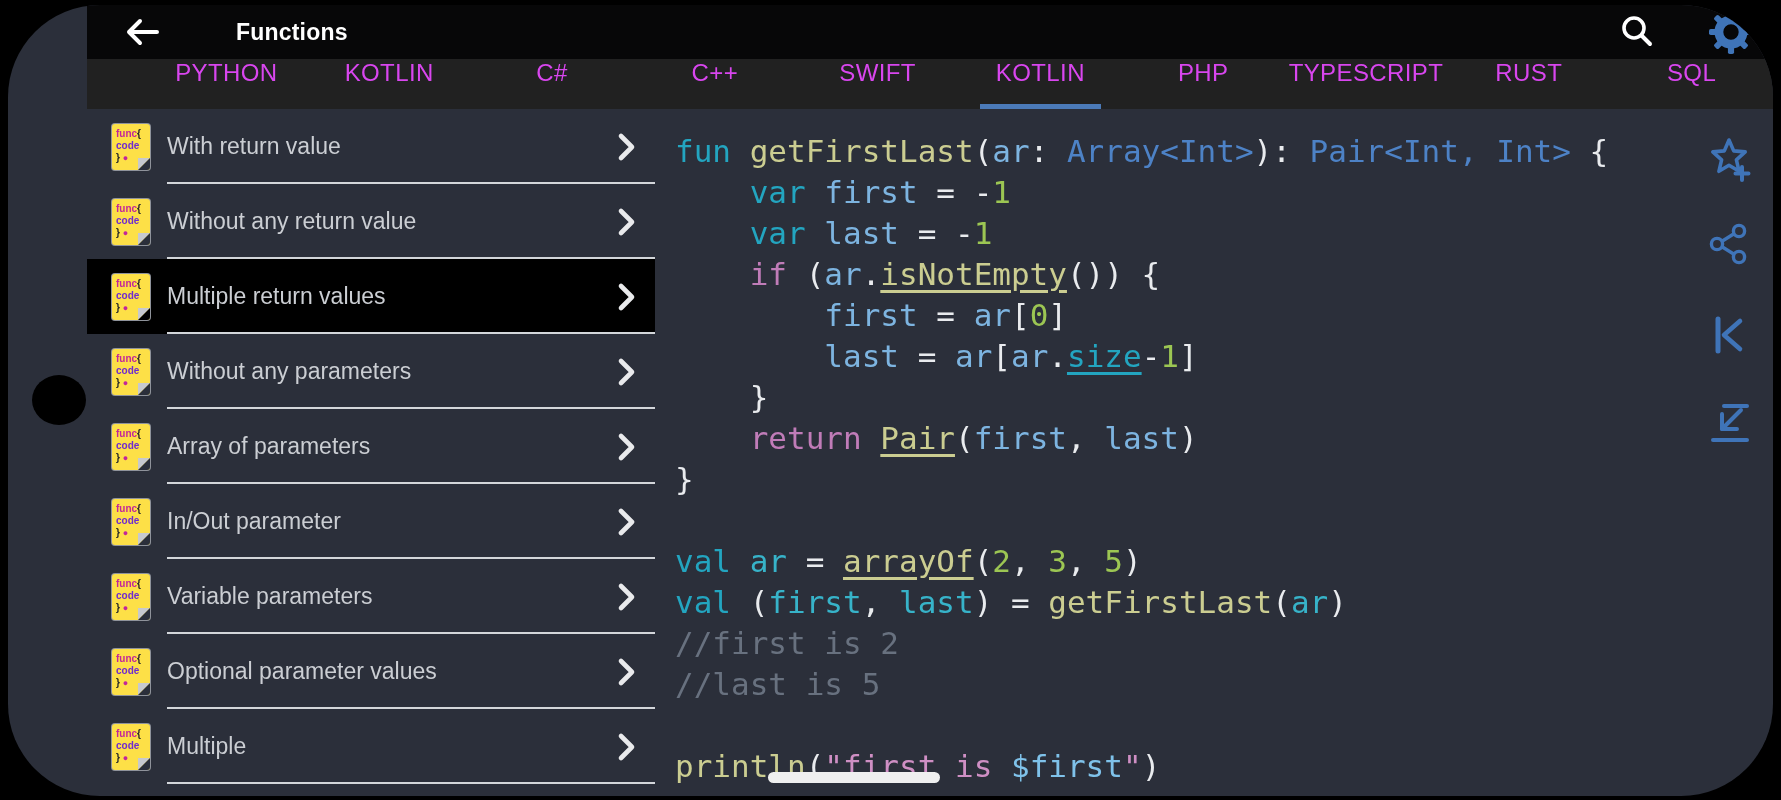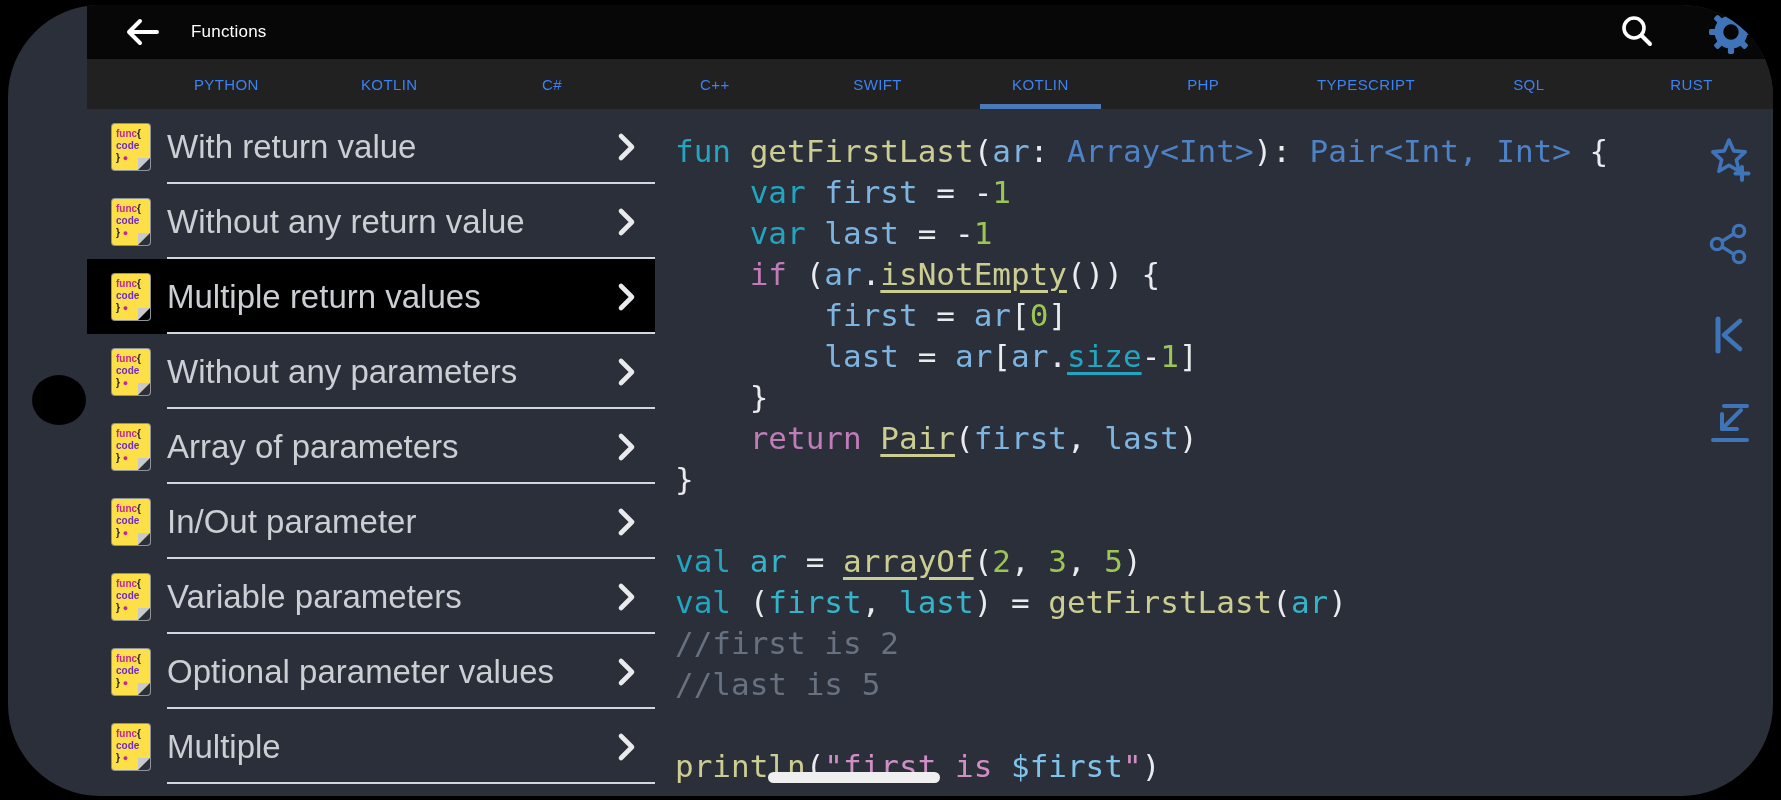--- a/index.html
+++ b/index.html
@@ -9,44 +9,44 @@
   }
   .phone{
     position:absolute;left:8px;top:5px;width:1765px;height:791px;
     background:#2b2f3a;border-radius:92px;overflow:hidden;
   }
   
   .cam{position:absolute;left:24px;top:370px;width:54px;height:50px;border-radius:50%;background:#000}
   
   .topbar{position:absolute;left:79px;top:0;right:0;height:54px;background:#070708;display:flex;align-items:center}
   .backbtn{margin-left:36px;width:38px;height:32px;display:flex;align-items:center;justify-content:center;cursor:pointer}
-  .apptitle{margin-left:30px;color:#fff;font-size:17px;font-weight:400;letter-spacing:.2px}
+  .apptitle{margin-left:75px;color:#fff;font-size:23px;font-weight:700;letter-spacing:.2px}
   .tbspacer{flex:1}
   .iconbtn{width:44px;height:44px;display:flex;align-items:center;justify-content:center;cursor:pointer}
   .searchbtn{margin-right:50px}
   .gearbtn{margin-right:20px}
   
   .tabbar{position:absolute;left:79px;top:54px;right:0;height:50px;background:#212121;display:flex;padding-left:58px}
-  .tab{flex:1;position:relative;display:flex;align-items:center;justify-content:center;color:#3b82f6;font-size:15px;letter-spacing:.4px;cursor:pointer;white-space:nowrap}
+  .tab{flex:1;position:relative;display:flex;justify-content:center;color:#d946ef;font-size:24px;letter-spacing:.4px;cursor:pointer;white-space:nowrap}
   .tab .ind{position:absolute;left:13%;right:13%;bottom:0;height:5px;background:#4b7ab8;display:none}
   .tab.active .ind{display:block}
   
   .sidebar{position:absolute;left:79px;top:104px;width:568px;bottom:0;overflow:hidden}
   .row{position:relative;height:75px;display:flex;align-items:center;--rowbg:#2b2f3a;cursor:pointer}
   .row.selected{background:#000;--rowbg:#000}
   .row .divline{position:absolute;left:80px;right:0;bottom:0;height:2px;background:#d3d6da}
   .ficon{position:relative;width:38px;height:46px;margin-left:25px;background:#fde047;border-radius:3px;
          box-shadow:0 0 0 1px #8f939b;padding:4px 0 0 4px;box-sizing:border-box;overflow:hidden;flex:none}
   .ficon .l{display:block;font:700 10px/12px "Liberation Sans",sans-serif;white-space:pre}
   .ic-mag{color:#c2269a}.ic-pur{color:#6f2ad0}.ic-blk{color:#1c2026}
   .ficon .dot{font-size:9px}
   .ficon .fold,.ficon .cut{position:absolute;right:0;bottom:0;width:0;height:0}
   .ficon .fold{border-top:12px solid #c7c9ce;border-right:12px solid transparent}
   .ficon .cut{border-bottom:12px solid var(--rowbg);border-left:12px solid transparent}
-  .rowlabel{margin-left:17px;font-size:33px;color:#cbced3}
+  .rowlabel{margin-left:17px;font-size:23px;color:#cbced3}
   .chev{position:absolute;right:16px;top:50%;transform:translateY(-50%)}
   
   .codewrap{position:absolute;left:667px;top:104px;right:6px;height:658px;overflow:hidden;
             padding-top:22px;font:31px/41px "DejaVu Sans Mono",monospace;white-space:pre;cursor:text}
   .cl{height:41px}
   
   .fab{position:absolute;left:1698px;width:46px;height:46px;cursor:pointer}
   .fab-star{top:131px}.fab-share{top:216px}.fab-skip{top:307px}.fab-end{top:395px}
   
   .homepill{position:absolute;left:760px;top:767px;width:172px;height:11px;border-radius:6px;background:#efefef;cursor:pointer}
@@ -109,24 +109,24 @@
         <span>KOTLIN</span>
         <i class="ind"></i>
       </div>
       <div class="tab">
         <span>PHP</span>
       </div>
       <div class="tab">
         <span>TYPESCRIPT</span>
       </div>
       <div class="tab">
+        <span>RUST</span>
+      </div>
+      <div class="tab">
         <span>SQL</span>
-      </div>
-      <div class="tab">
-        <span>RUST</span>
       </div>
     </div>
 
   <div class="sidebar">
       <div class="row">
         <div class="ficon">
           <span class="l"><span class="ic-mag">func</span><span class="ic-blk">{</span></span>
           <span class="l"><span class="ic-pur">code</span></span>
           <span class="l"><span class="ic-blk">} </span><span class="ic-mag dot">●</span></span>
           <i class="fold"></i>

